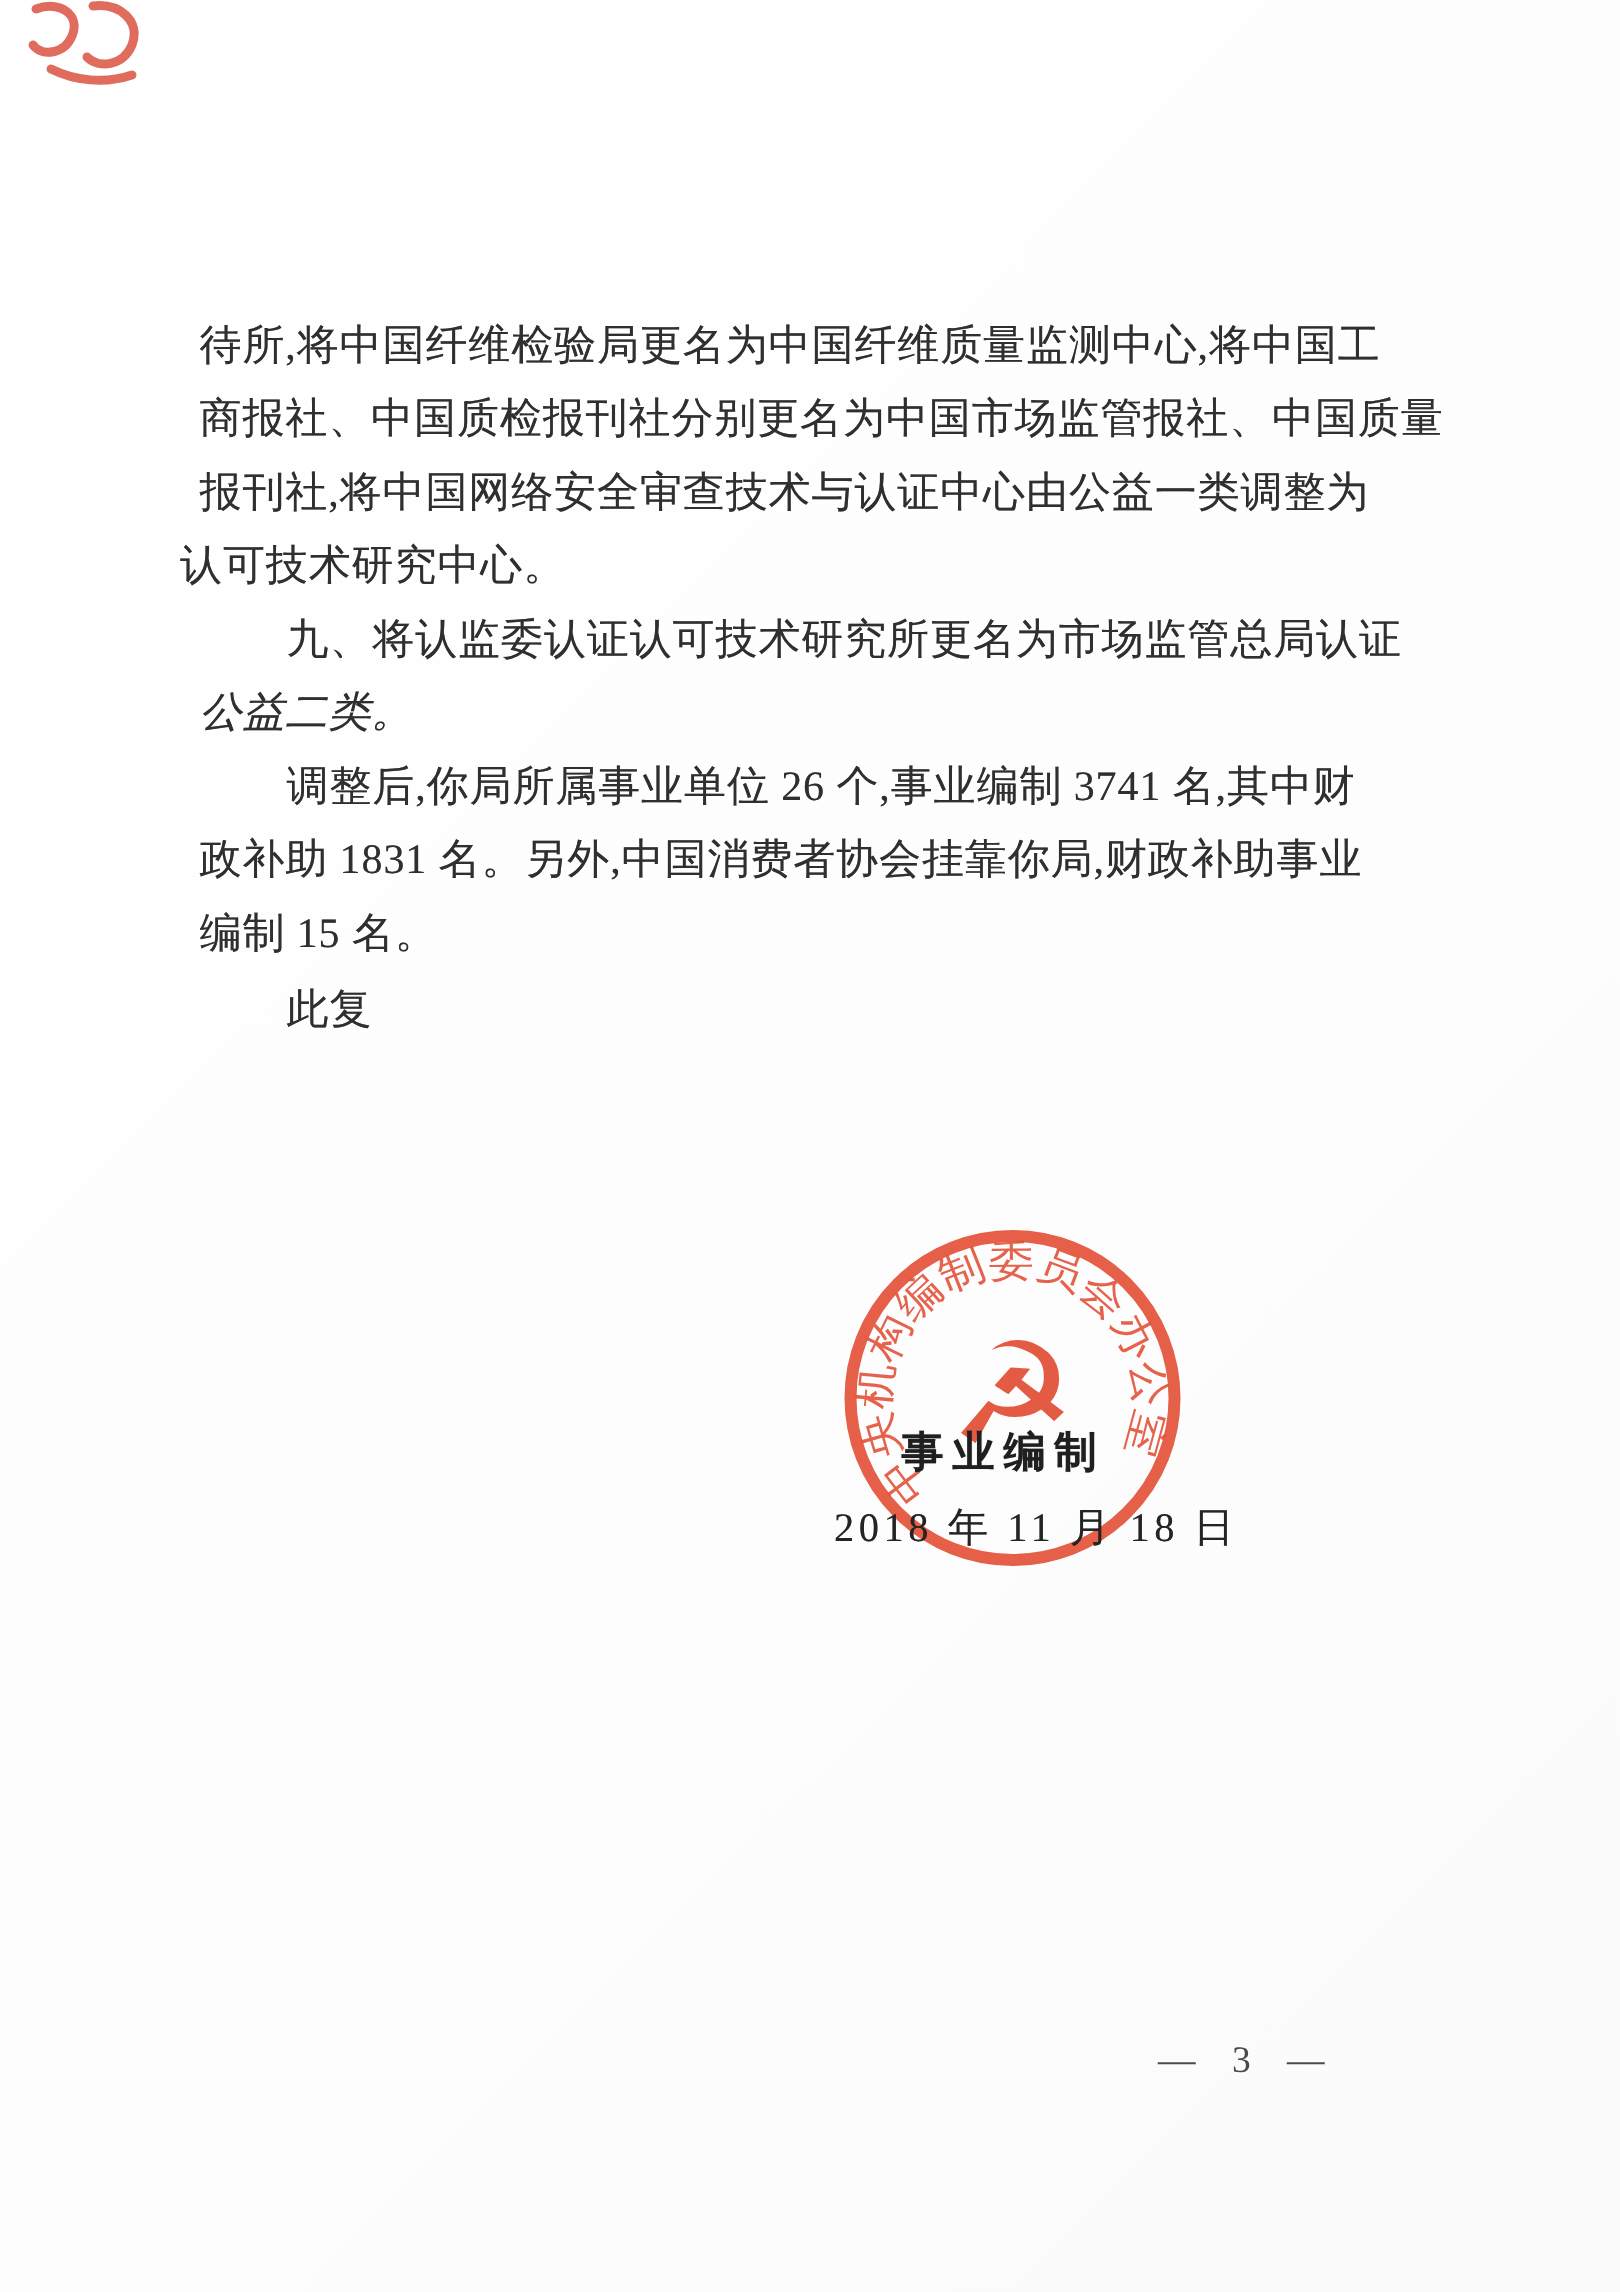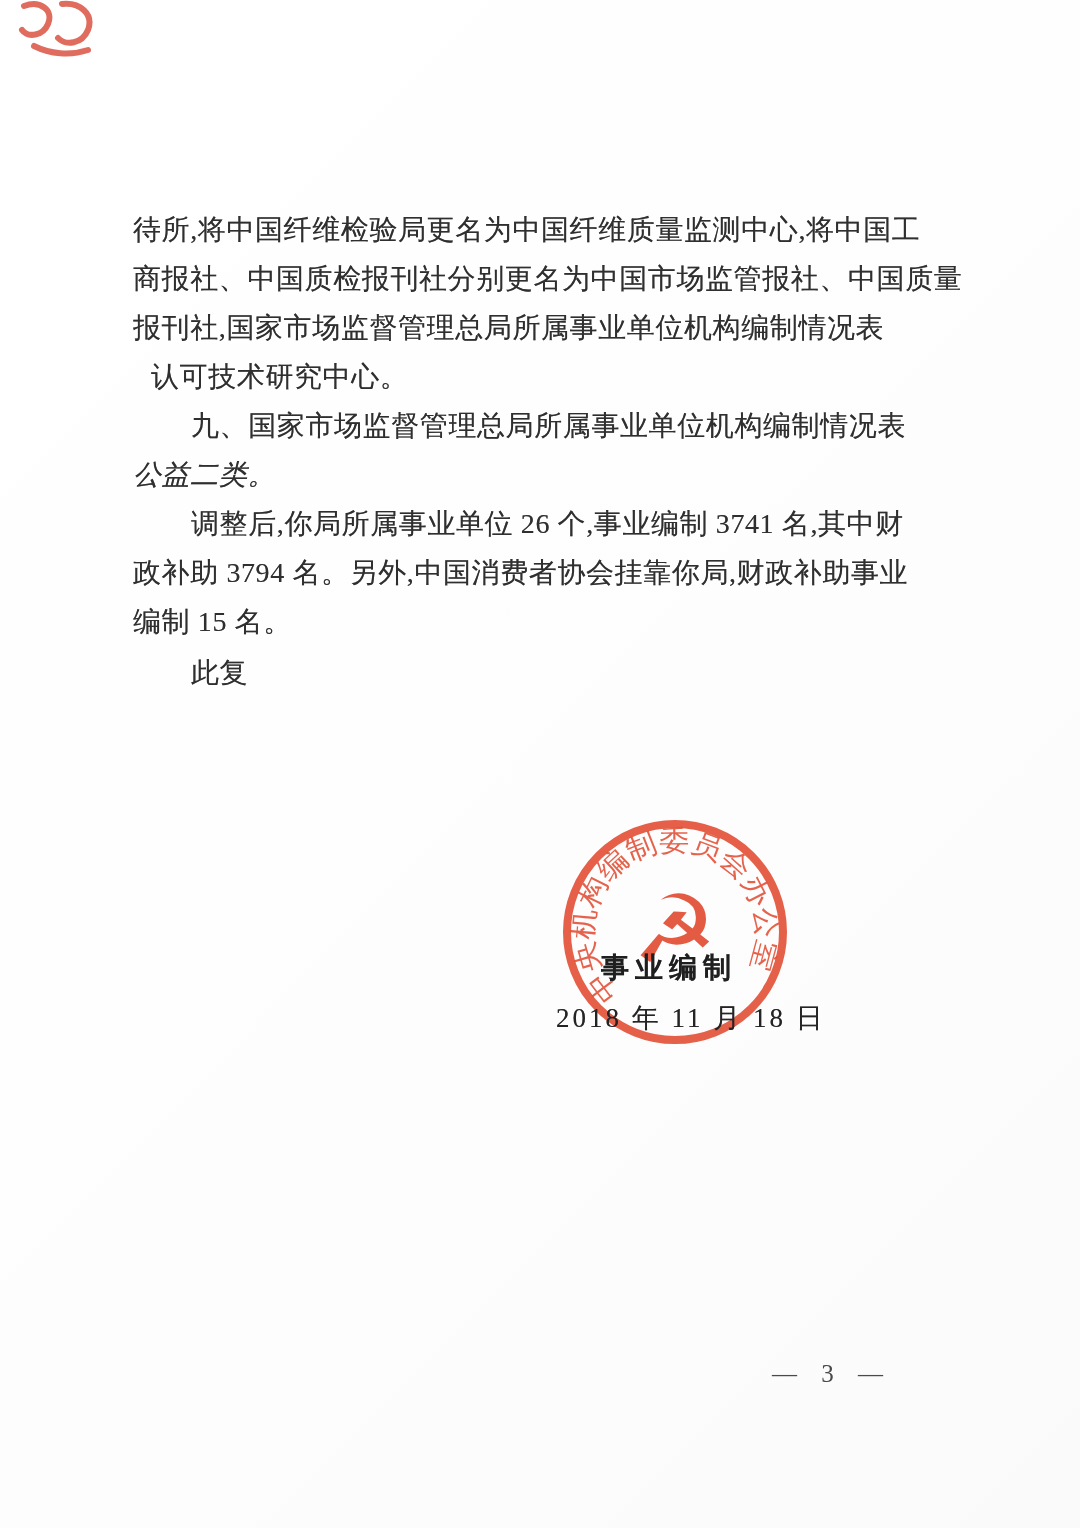--- a/index.html
+++ b/index.html
@@ -19,21 +19,21 @@
     font-size:28px;
     color:#2f2f2f;
     letter-spacing:0.6px;
     white-space:pre;
     font-family:"Liberation Serif","DejaVu Serif",serif;
     text-shadow:0 0 0.4px rgba(47,47,47,0.55);
   }
   .l1{left:133px;top:211px;}
   .l2{left:133px;top:260px;}
   .l3{left:133px;top:309px;}
-  .l4{left:151px;top:358px;}
+  .l4{left:120px;top:358px;}
   .l5{left:191px;top:407px;}
   .l6{left:133px;top:456px;font-style:italic;}
   .l7{left:191px;top:505px;}
   .l8{left:133px;top:554px;}
   .l9{left:133px;top:603px;}
   .l10{left:191px;top:654px;}
   .l11{left:185px;top:753px;}
 
   .corner-mark{
     position:absolute;left:10px;top:0px;
@@ -78,26 +78,26 @@
   <svg class="corner-mark" width="100" height="68" viewBox="0 0 100 68">
     <g fill="none" stroke="#d6402e" stroke-width="6" stroke-linecap="round" opacity="0.9">
       <path d="M14,6 C30,0 44,10 38,24 C33,36 18,38 12,30"></path>
       <path d="M52,4 C70,2 84,14 78,30 C72,44 56,46 48,38"></path>
       <path d="M24,46 C40,54 60,56 78,50"></path>
     </g>
   </svg>
 
   <div class="line l1">待所,将中国纤维检验局更名为中国纤维质量监测中心,将中国工</div>
   <div class="line l2">商报社、中国质检报刊社分别更名为中国市场监管报社、中国质量</div>
-  <div class="line l3">报刊社,国家市场监督管理总局所属事业单位机构编制情况表</div>
+  <div class="line l3">报刊社,将中国网络安全审查技术与认证中心由公益一类调整为</div>
   <div class="line l4">认可技术研究中心。</div>
-  <div class="line l5">九、国家市场监督管理总局所属事业单位机构编制情况表</div>
+  <div class="line l5">九、将认监委认证认可技术研究所更名为市场监管总局认证</div>
   <div class="line l6">公益二类。</div>
   <div class="line l7">调整后,你局所属事业单位 26 个,事业编制 3741 名,其中财</div>
-  <div class="line l8">政补助 3794 名。另外,中国消费者协会挂靠你局,财政补助事业</div>
+  <div class="line l8">政补助 1831 名。另外,中国消费者协会挂靠你局,财政补助事业</div>
   <div class="line l9">编制 15 名。</div>
   <div class="line l10">此复</div>
 
   <svg class="seal" viewBox="0 0 236 236" width="236" height="236">
     <circle cx="118" cy="118" r="108" fill="none" stroke="#e2492f" stroke-width="8" opacity="0.92"></circle>
     <defs>
       <path id="seal-arc" d="M 56.8 172.7 A 82 82 0 1 1 179.2 172.7" fill="none"></path>
     </defs>
     <g transform="rotate(-6 118 118)">
       <text font-size="28" fill="#e2492f" opacity="0.9" font-family="DejaVu Sans, sans-serif">

